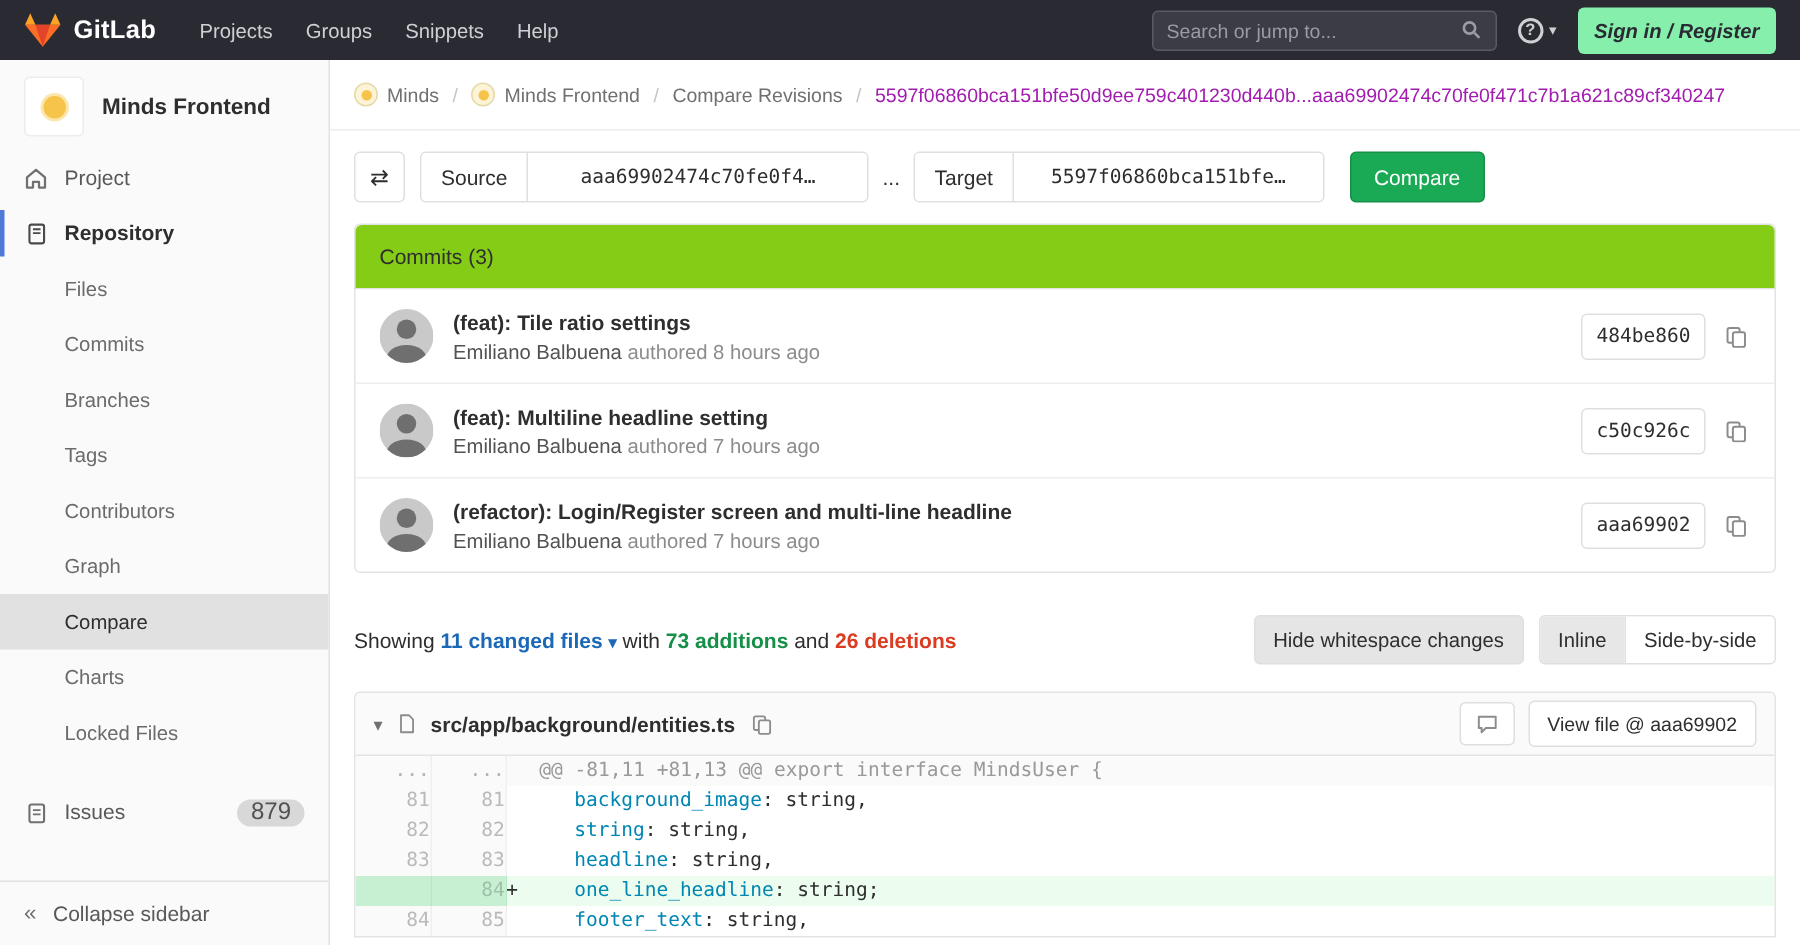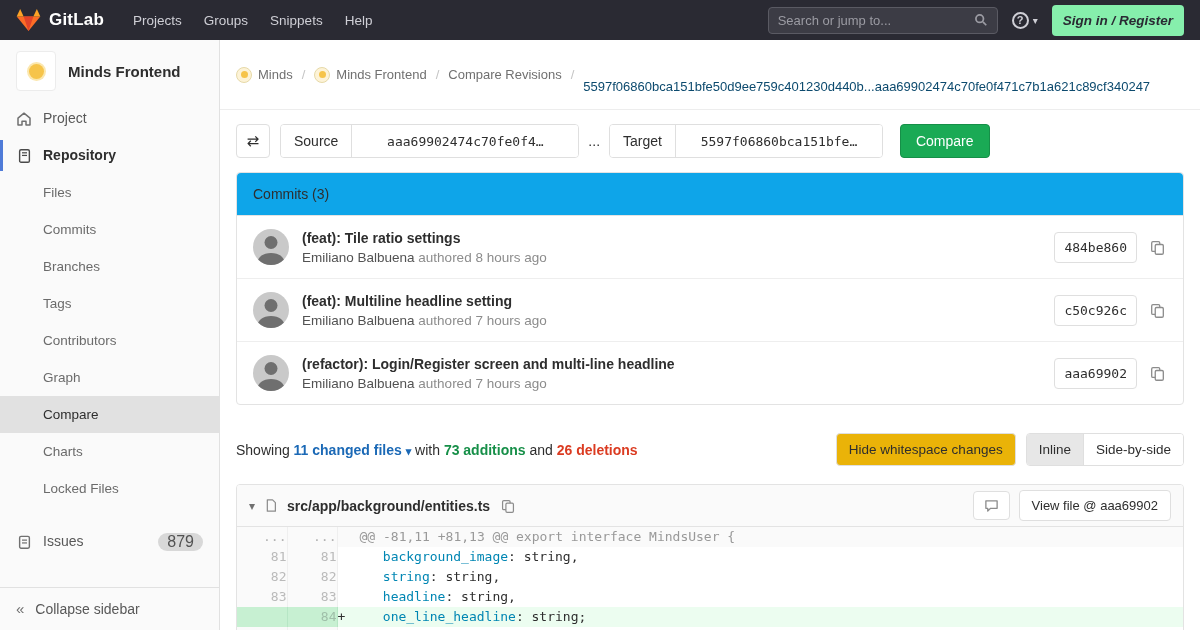--- a/index.html
+++ b/index.html
@@ -87,21 +87,21 @@
     display:flex; align-items:center; gap:9px; padding:15px 16px;
     border-bottom:1px solid #ededed; font-size:13px; color:#707070;
   }
   .crumb { display:flex; align-items:center; gap:6px; cursor:pointer; }
   .crumb-avatar {
     width:16px; height:16px; border-radius:50%; background:#fdf3d7; border:1px solid #e6d9a8;
     display:flex; align-items:center; justify-content:center; flex:none;
   }
   .crumb-avatar::after { content:""; width:7px; height:7px; border-radius:50%; background:#f6c44a; }
   .crumb-sep { color:#c5c5c5; }
-  .crumb-current { color:#0c4a6e;margin-top:24px; }
+  .crumb-current { color:#a21caf; }
 
   .compare-row { display:flex; align-items:center; padding:14px 16px 0; }
   .swap-btn {
     width:34px; height:34px; border:1px solid #dfdfdf; border-radius:4px; background:#fff;
     display:flex; align-items:center; justify-content:center; font-size:15px; color:#2e2e2e;
     margin-right:10px; flex:none;
   }
   .input-group {
     display:flex; align-items:stretch; border:1px solid #dfdfdf; border-radius:4px;
     overflow:hidden; height:34px; background:#fff;
@@ -118,21 +118,21 @@
   .tgt-input { width:206px; }
   .dots-sep { color:#2e2e2e; margin:0 9px; }
   .compare-btn {
     background:#1aaa55; border:1px solid #168f48; color:#fff; border-radius:4px;
     padding:8px 15px; font-size:14px; margin-left:17px;
   }
 
   .panel { margin:14px 16px 0; border:1px solid #e3e3e3; border-radius:4px; background:#fff; }
   .panel-header {
     padding:13px 16px; border-bottom:1px solid #e3e3e3; font-size:14px; color:#2e2e2e;
-    background:#0ea5e9; border-radius:4px 4px 0 0;
+    background:#84cc16; border-radius:4px 4px 0 0;
   }
   .commit-row { display:flex; align-items:center; gap:13px; padding:13px 16px; border-bottom:1px solid #eee; }
   .commit-row:last-child { border-bottom:none; }
   .commit-avatar { width:36px; height:36px; border-radius:50%; overflow:hidden; flex:none; }
   .commit-info { display:flex; flex-direction:column; gap:4px; min-width:0; }
   .commit-title { font-weight:600; font-size:14px; color:#2e2e2e; cursor:pointer; }
   .commit-meta { font-size:13.5px; color:#8c8c8c; }
   .commit-author { color:#525252; cursor:pointer; }
   .commit-right { margin-left:auto; display:flex; align-items:center; gap:11px; flex:none; }
   .sha-box {
@@ -142,21 +142,21 @@
   .copy-btn { background:none; border:none; color:#8c8c8c; display:flex; padding:2px; }
 
   .summary-row { display:flex; align-items:center; margin:28px 16px 18px; }
   .summary-text { font-size:14px; color:#2e2e2e; }
   .files-link { color:#1b69b6; font-weight:600; cursor:pointer; }
   .files-caret { color:#1b69b6; font-size:11px; }
   .add-green { color:#168f48; font-weight:600; }
   .del-red { color:#db3b21; font-weight:600;margin-top:24px; }
   .summary-actions { margin-left:auto; display:flex; align-items:center; gap:10px; }
   .btn-default {
-    border:1px solid #dfdfdf; background:#eab308; border-radius:4px;
+    border:1px solid #dfdfdf; background:#e5e5e5; border-radius:4px;
     padding:8px 12px; font-size:13.5px; color:#2e2e2e;
   }
   .seg-group { display:flex; border:1px solid #dfdfdf; border-radius:4px; overflow:hidden; }
   .seg-btn { border:none; background:#fff; padding:8px 12px; font-size:13.5px; color:#2e2e2e; }
   .seg-btn.active { background:#e7e7e7; }
   .seg-btn + .seg-btn { border-left:1px solid #dfdfdf; }
 
   .diff-panel { margin:0 16px; border:1px solid #e3e3e3; border-radius:4px 4px 0 0; overflow:hidden; }
   .diff-header {
     display:flex; align-items:center; gap:9px; padding:5px 12px;

